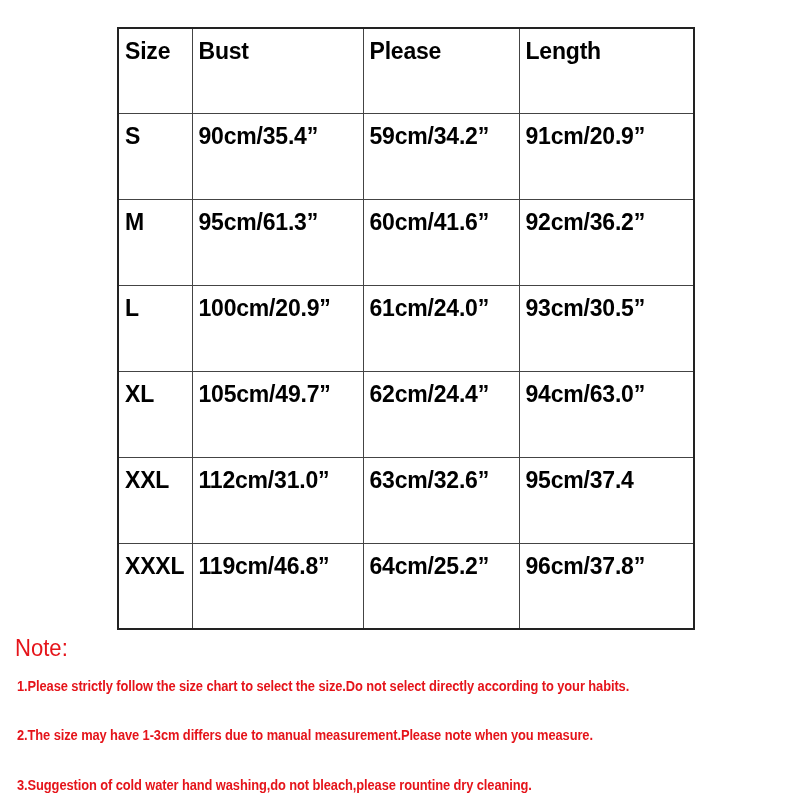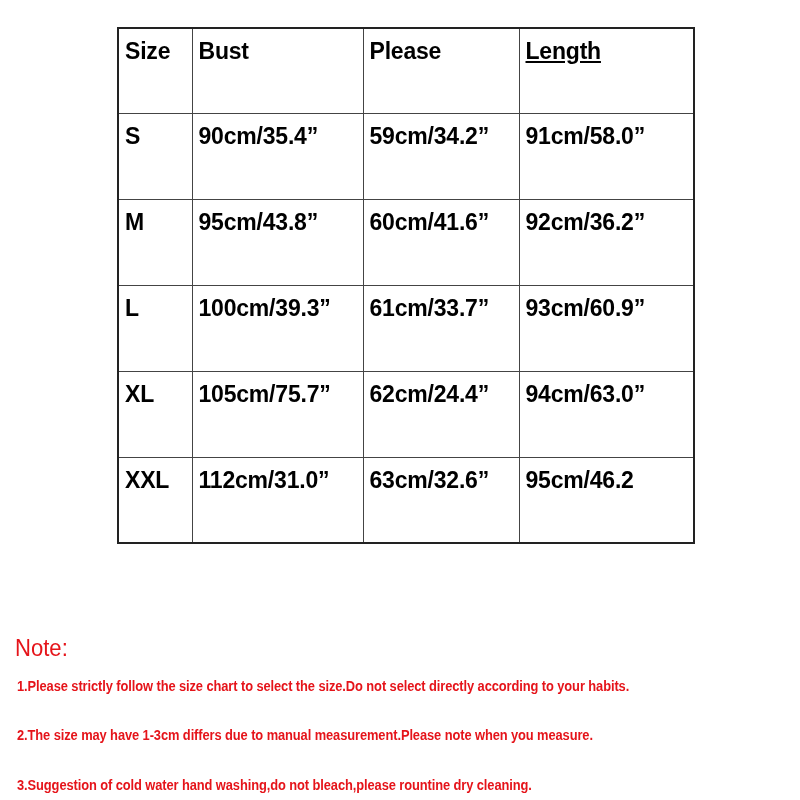--- a/index.html
+++ b/index.html
@@ -14,21 +14,21 @@
     .size-table td, .size-table th {
       border: 1.5px solid #444;
       vertical-align: top; text-align: left;
       padding: 9px 6px 0 6px;
       font-size: 23px; font-weight: bold;
       white-space: nowrap; letter-spacing: -0.2px;
       box-sizing: border-box;
     }
     .size-table tr { height: 86px; }
     .size-table tr.header-row { height: 85px; }
-    .c0 { width: 74px; } .c1 { width: 171px; margin-left: 36px; } .c2 { width: 156px; } .c3 { width: 175px; text-decoration: underline; }
+    .c0 { width: 74px; } .c1 { width: 171px; margin-left: 36px; } .c2 { width: 156px; } .c3 { width: 175px; }
     .notes {
       position: absolute; left: 0; top: 630px; width: 800px;
       font-family: "Liberation Sans", "DejaVu Sans", sans-serif;
       color: #e5141a;
     }
     .note-title { position: absolute; left: 15px; top: 4px; font-size: 24px; margin: 0; font-weight: normal; transform: scaleX(0.92); transform-origin: left; }
     .note-line { position: absolute; left: 17px; font-size: 14px; font-weight: bold; white-space: nowrap; transform: scaleX(0.92); transform-origin: left; letter-spacing: -0.1px; }
     .n1 { top: 48px; } .n2 { top: 97px; } .n3 { top: 147px; }
   </style>
 </head>
@@ -39,45 +39,51 @@
       <tr class="header-row">
     <td class="c0">Size</td>
     <td class="c1">Bust</td>
     <td class="c2">Please</td>
     <td class="c3">Length</td>
   </tr>
   <tr>
     <td>S</td>
     <td>90cm/35.4”</td>
     <td>59cm/34.2”</td>
-    <td>91cm/58.0”</td>
+    <td>91cm/20.9”</td>
   </tr>
   <tr>
     <td>M</td>
-    <td>95cm/43.8”</td>
+    <td>95cm/61.3”</td>
     <td>60cm/41.6”</td>
     <td>92cm/36.2”</td>
   </tr>
   <tr>
     <td>L</td>
-    <td>100cm/39.3”</td>
-    <td>61cm/33.7”</td>
-    <td>93cm/60.9”</td>
+    <td>100cm/20.9”</td>
+    <td>61cm/24.0”</td>
+    <td>93cm/30.5”</td>
   </tr>
   <tr>
     <td>XL</td>
-    <td>105cm/75.7”</td>
+    <td>105cm/49.7”</td>
     <td>62cm/24.4”</td>
     <td>94cm/63.0”</td>
   </tr>
   <tr>
     <td>XXL</td>
     <td>112cm/31.0”</td>
     <td>63cm/32.6”</td>
-    <td>95cm/46.2</td>
+    <td>95cm/37.4</td>
+  </tr>
+  <tr>
+    <td>XXXL</td>
+    <td>119cm/46.8”</td>
+    <td>64cm/25.2”</td>
+    <td>96cm/37.8”</td>
   </tr>
 </tbody>
   </table>
 
 <div class="notes">
   <h2 class="note-title">Note:</h2>
   <div class="note-line n1">1.Please strictly follow the size chart to select the size.Do not select directly according to your habits.</div>
   <div class="note-line n2">2.The size may have 1-3cm differs due to manual measurement.Please note when you measure.</div>
   <div class="note-line n3">3.Suggestion of cold water hand washing,do not bleach,please rountine dry cleaning.</div>
 </div>

